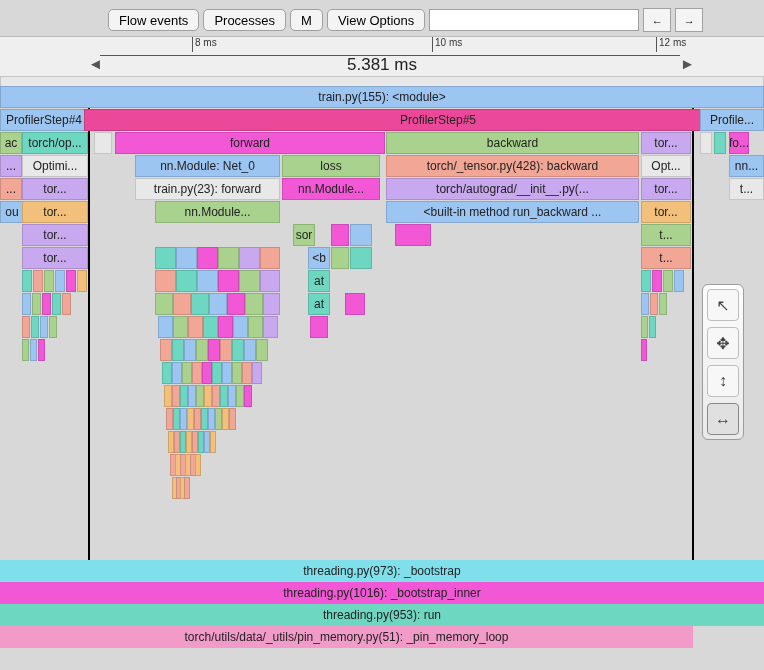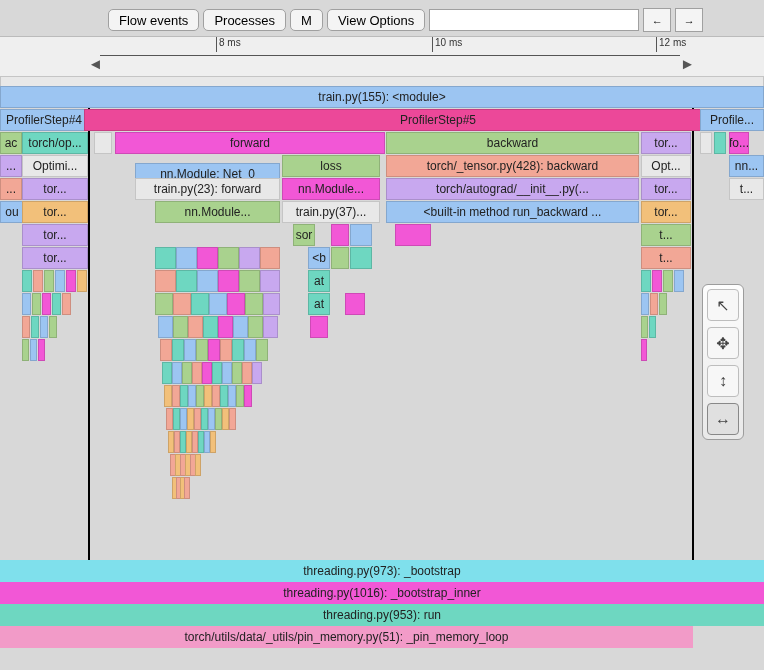--- a/index.html
+++ b/index.html
@@ -31,27 +31,28 @@
     <div class="toolbar">
       <div class="btn">Flow events</div>
       <div class="btn">Processes</div>
       <div class="btn">M</div>
       <div class="btn">View Options</div>
       <input class="search" placeholder="" style="">
       <div class="navbtn">←</div>
       <div class="navbtn">→</div>
     </div>
     <div class="ruler">
-      <div class="tick" style="left: 216px;">8 ms</div>
+      <div class="tick" style="left: 192px;">8 ms</div>
       <div class="tick" style="left: 432px;">10 ms</div>
       <div class="tick" style="left: 656px;">12 ms</div>
     </div>
     <div class="sel">
       <div class="sel-arrow" style="left: 88px;">◄</div>
       <div class="sel-arrow" style="left: 680px;">►</div>
+      <div class="sel-label">5.381 ms</div>
       <div class="sel-bar" style="left: 100px; width: 580px;"></div>
     </div>
     <div class="vline" style="left: 88px; top: 76px; height: 484px;"></div>
     <div class="vline" style="left: 692px; top: 76px; height: 484px;"></div>
     <div class="tracks">
       <div class="row" style="height: 10px;">
         <div class="span" style="left: 0px; width: 764px; background: rgb(232, 232, 232);"></div>
       </div>
       <div class="row">
         <div class="span" style="left: 0px; width: 764px; background: rgb(156, 197, 242);">train.py(155): &lt;module&gt;</div>
@@ -68,40 +69,39 @@
         <div class="span" style="left: 386px; width: 253px; background: rgb(169, 210, 142);">backward</div>
         <div class="span" style="left: 115px; width: 270px; background: rgb(242, 87, 214);">forward</div>
         <div class="span" style="left: 641px; width: 50px; background: rgb(200, 168, 239);">tor...</div>
         <div class="span" style="left: 700px; width: 12px; background: rgb(232, 232, 232);"></div>
         <div class="span" style="left: 714px; width: 12px; background: rgb(110, 215, 193);"></div>
         <div class="span" style="left: 729px; width: 20px; background: rgb(242, 87, 214);">fo...</div>
       </div>
       <div class="row">
         <div class="span" style="left: 0px; width: 22px; background: rgb(200, 168, 239);">...</div>
         <div class="span" style="left: 22px; width: 66px; background: rgb(232, 232, 232);">Optimi...</div>
-        <div class="span" style="left: 135px; width: 145px; background: rgb(156, 197, 242); margin-top: 8px;">nn.Module: Net_0</div>
+        <div class="span" style="left: 135px; width: 145px; background: rgb(156, 197, 242);">nn.Module: Net_0</div>
         <div class="span" style="left: 282px; width: 98px; background: rgb(169, 210, 142);">loss</div>
         <div class="span" style="left: 386px; width: 253px; background: rgb(242, 167, 150);">torch/_tensor.py(428): backward</div>
         <div class="span" style="left: 641px; width: 50px; background: rgb(232, 232, 232);">Opt...</div>
         <div class="span" style="left: 729px; width: 35px; background: rgb(156, 197, 242);">nn...</div>
       </div>
       <div class="row">
         <div class="span" style="left: 0px; width: 22px; background: rgb(242, 167, 150);">...</div>
         <div class="span" style="left: 22px; width: 66px; background: rgb(200, 168, 239);">tor...</div>
         <div class="span" style="left: 135px; width: 145px; background: rgb(232, 232, 232);">train.py(23): forward</div>
         <div class="span" style="left: 282px; width: 98px; background: rgb(242, 87, 214);">nn.Module...</div>
         <div class="span" style="left: 386px; width: 253px; background: rgb(200, 168, 239);">torch/autograd/__init__.py(...</div>
         <div class="span" style="left: 641px; width: 50px; background: rgb(200, 168, 239);">tor...</div>
         <div class="span" style="left: 729px; width: 35px; background: rgb(232, 232, 232);">t...</div>
       </div>
       <div class="row">
         <div class="span" style="left: 0px; width: 24px; background: rgb(156, 197, 242);">ou</div>
         <div class="span" style="left: 22px; width: 66px; background: rgb(242, 192, 122);">tor...</div>
         <div class="span" style="left: 155px; width: 125px; background: rgb(169, 210, 142);">nn.Module...</div>
-        <div class="span" style="left: 282px; width: 98px; background: rgb(232, 232, 232);">train.py(37)...</div>
         <div class="span" style="left: 386px; width: 253px; background: rgb(156, 197, 242);">&lt;built-in method run_backward ...</div>
         <div class="span" style="left: 641px; width: 50px; background: rgb(242, 192, 122);">tor...</div>
       </div>
       <div class="row">
         <div class="span" style="left: 22px; width: 66px; background: rgb(200, 168, 239);">tor...</div>
         <div class="span" style="left: 293px; width: 22px; background: rgb(169, 210, 142);">sor</div>
         <div class="span" style="left: 331px; width: 18px; background: rgb(242, 87, 214);"></div>
         <div class="span" style="left: 350px; width: 22px; background: rgb(156, 197, 242);"></div>
         <div class="span" style="left: 395px; width: 36px; background: rgb(242, 87, 214);"></div>
         <div class="span" style="left: 641px; width: 50px; background: rgb(169, 210, 142);">t...</div>

